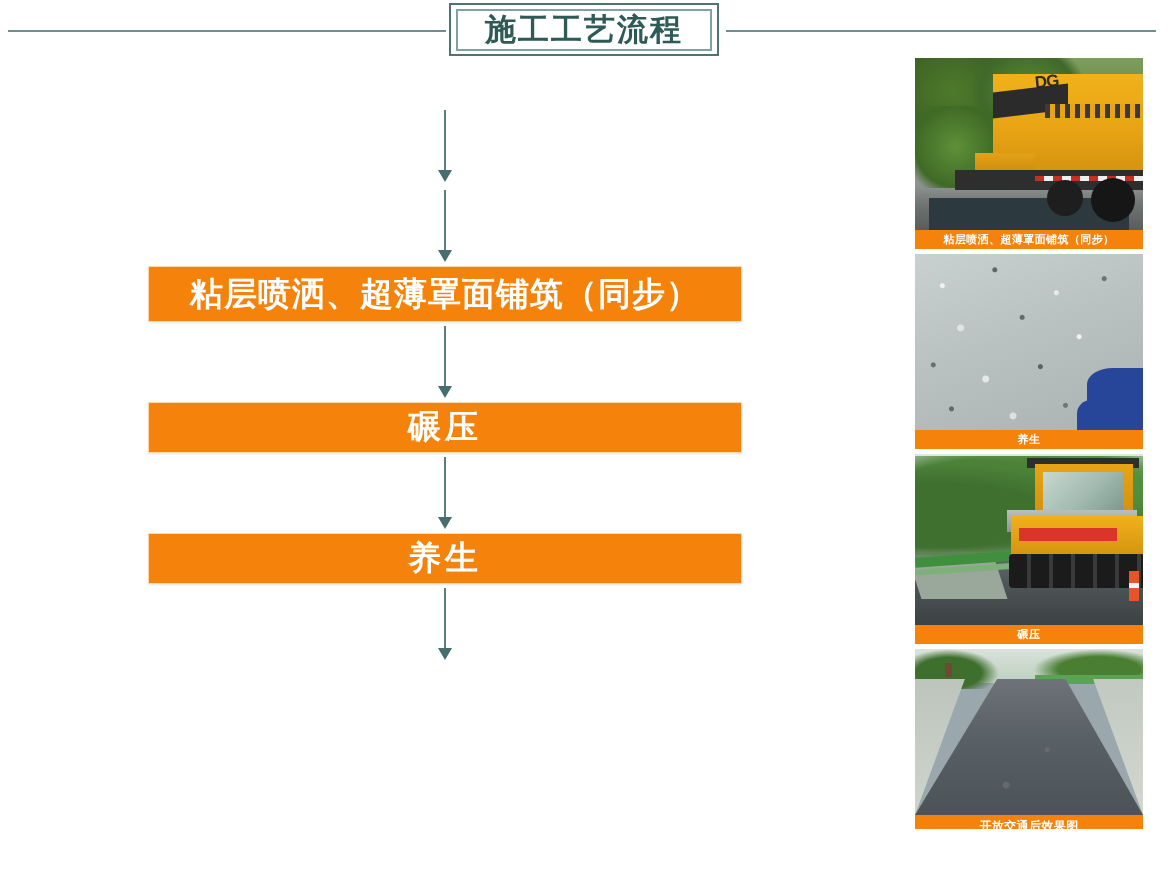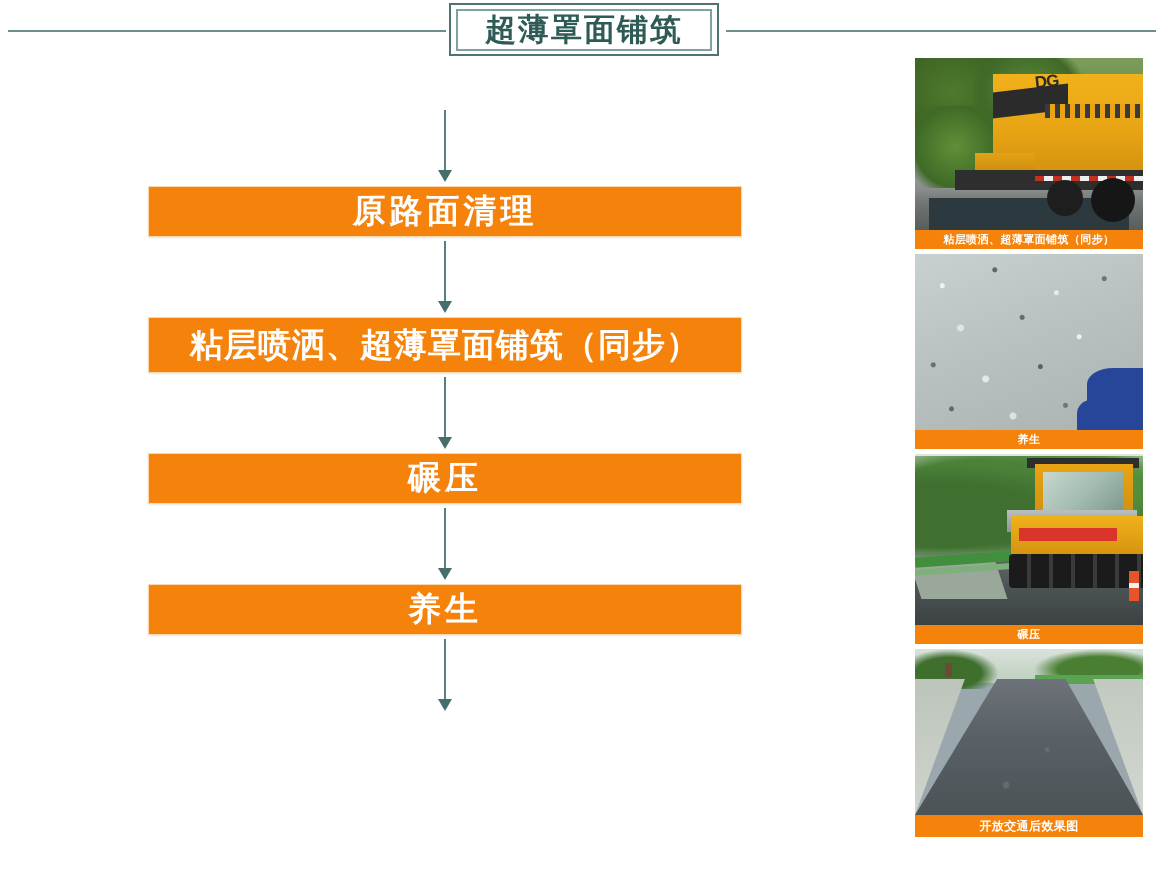--- a/index.html
+++ b/index.html
@@ -142,21 +142,21 @@
     color: #ffffff;
     font-size: 11px;
     font-weight: bold;
     text-align: center;
     line-height: 19px;
     height: 19px;
     overflow: hidden;
     white-space: nowrap;
     letter-spacing: 0.4px;
   }
-  .photo-caption.tall { height: 22px; line-height: 22px; font-size: 12px; }
+  .photo-caption.tall { height: 14px; line-height: 22px; font-size: 12px; }
 
   
   .ph1 { height: 172px; }
   .ph1 .sky   { position:absolute; left:0; top:0; width:100%; height:100%;
                 background: linear-gradient(180deg,#7d9e5a 0%,#6d8f52 18%,#b8bfb4 40%,#9aa09c 62%,#6e7370 100%); }
   .ph1 .foliage-a { position:absolute; left:-10px; top:-8px; width:120px; height:105px;
                 background: radial-gradient(ellipse at 40% 40%, #4e7a2c 0%, #3d6223 55%, rgba(61,98,35,0) 72%); }
   .ph1 .foliage-b { position:absolute; left:58px; top:-14px; width:110px; height:85px;
                 background: radial-gradient(ellipse at 50% 55%, #5b8a33 0%, #40692a 60%, rgba(64,105,42,0) 75%); }
   .ph1 .foliage-c { position:absolute; left:0px; top:48px; width:90px; height:90px;
@@ -271,34 +271,31 @@
                 background:#6d4a35; border-radius:2px; }
 </style>
 </head>
 <body>
 
 <div class="header-band">
   <div class="header-rule left"></div>
   <div class="header-rule right"></div>
   <div class="title-frame-outer"></div>
   <div class="title-frame-inner"></div>
-  <div class="title-text">超薄罩面铺筑</div>
+  <div class="title-text">施工工艺流程</div>
 </div>
 
 <div class="flow">
 
 
   <div class="connector">
     <div class="shaft"></div>
     <div class="head"></div>
   </div>
 
-  <div class="flow-box h-std">
-    <span>原路面清理</span>
-  </div>
 
   <div class="connector">
     <div class="shaft"></div>
     <div class="head"></div>
   </div>
 
   <div class="flow-box h-wide">
     <span>粘层喷洒、超薄罩面铺筑（同步）</span>
   </div>
 

